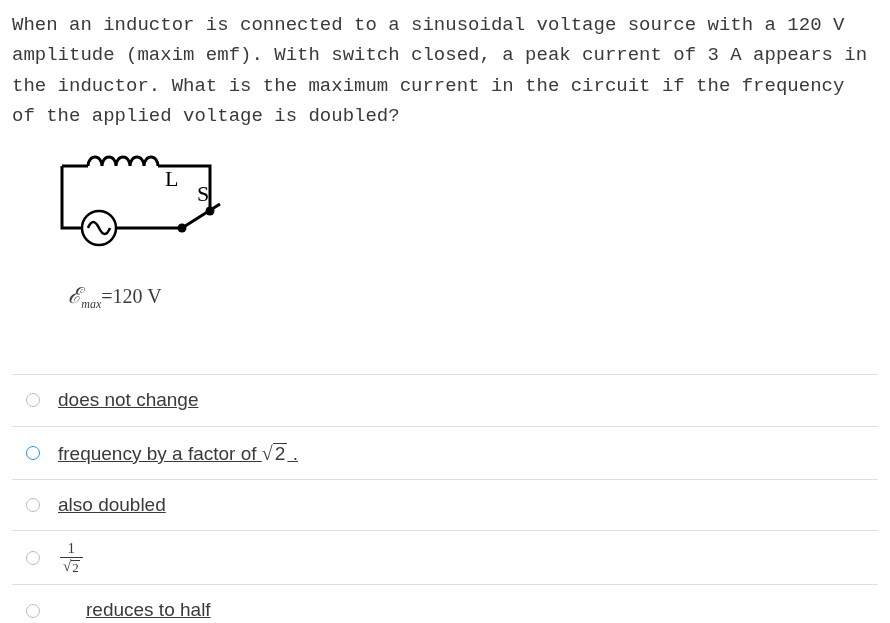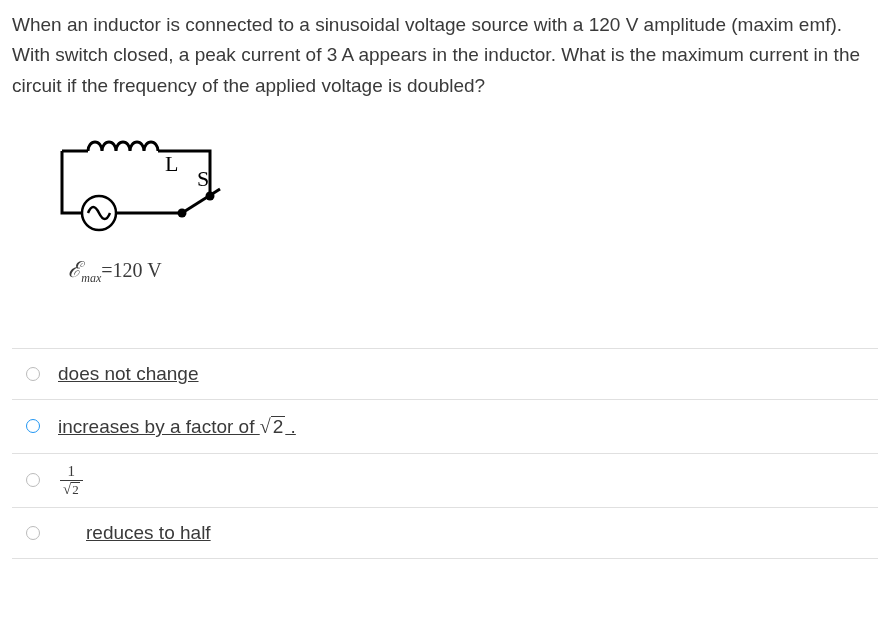--- a/index.html
+++ b/index.html
@@ -5,30 +5,31 @@
     * { margin: 0; padding: 0; box-sizing: border-box; }
     body {
       font-family: -apple-system, BlinkMacSystemFont, 'Segoe UI', Arial, sans-serif;
       font-size: 19px;
       color: #3a3a3a;
       padding: 10px 12px;
       width: 890px;
       line-height: 1.6;
     }
     .question-text {
-      margin-bottom: 32px;
+      margin-bottom: 16px;
+      font-family: Liberation Mono, monospace;
     }
     .circuit-diagram {
       margin: 10px 0 30px 30px;
     }
     .emf-label {
       font-family: 'Times New Roman', serif;
       font-style: italic;
       font-size: 20px;
-      margin-top: 4px;
+      margin-top: 16px;
       margin-left: 26px;
     }
     .emf-label .script-e {
       font-size: 22px;
       font-family: 'Brush Script MT', cursive;
     }
     .options {
       margin-top: 60px;
       text-decoration: underline;
     }
@@ -131,27 +132,31 @@
 <div class="options">
 
   <div class="option">
     <div class="radio"></div>
     <div class="option-text">does not change</div>
   </div>
 
   <div class="option">
     <div class="radio blue"></div>
     <div class="option-text">
-      <span>increases by a factor of </span><span class="sqrt-wrap">
+      <span>frequency by a factor of </span><span class="sqrt-wrap">
           <span class="sqrt-sym">√</span>
           <span class="sqrt-arg">2</span>
         </span><span> .</span>
     </div>
   </div>
 
+  <div class="option">
+    <div class="radio"></div>
+    <div class="option-text">also doubled</div>
+  </div>
 
   <div class="option">
     <div class="radio"></div>
     <div class="option-text">
       <span class="frac">
         <span class="num">1</span>
         <span class="den">
             <span class="sqrt-sym">√</span>
             <span class="sqrt-arg">2</span>
           </span>

